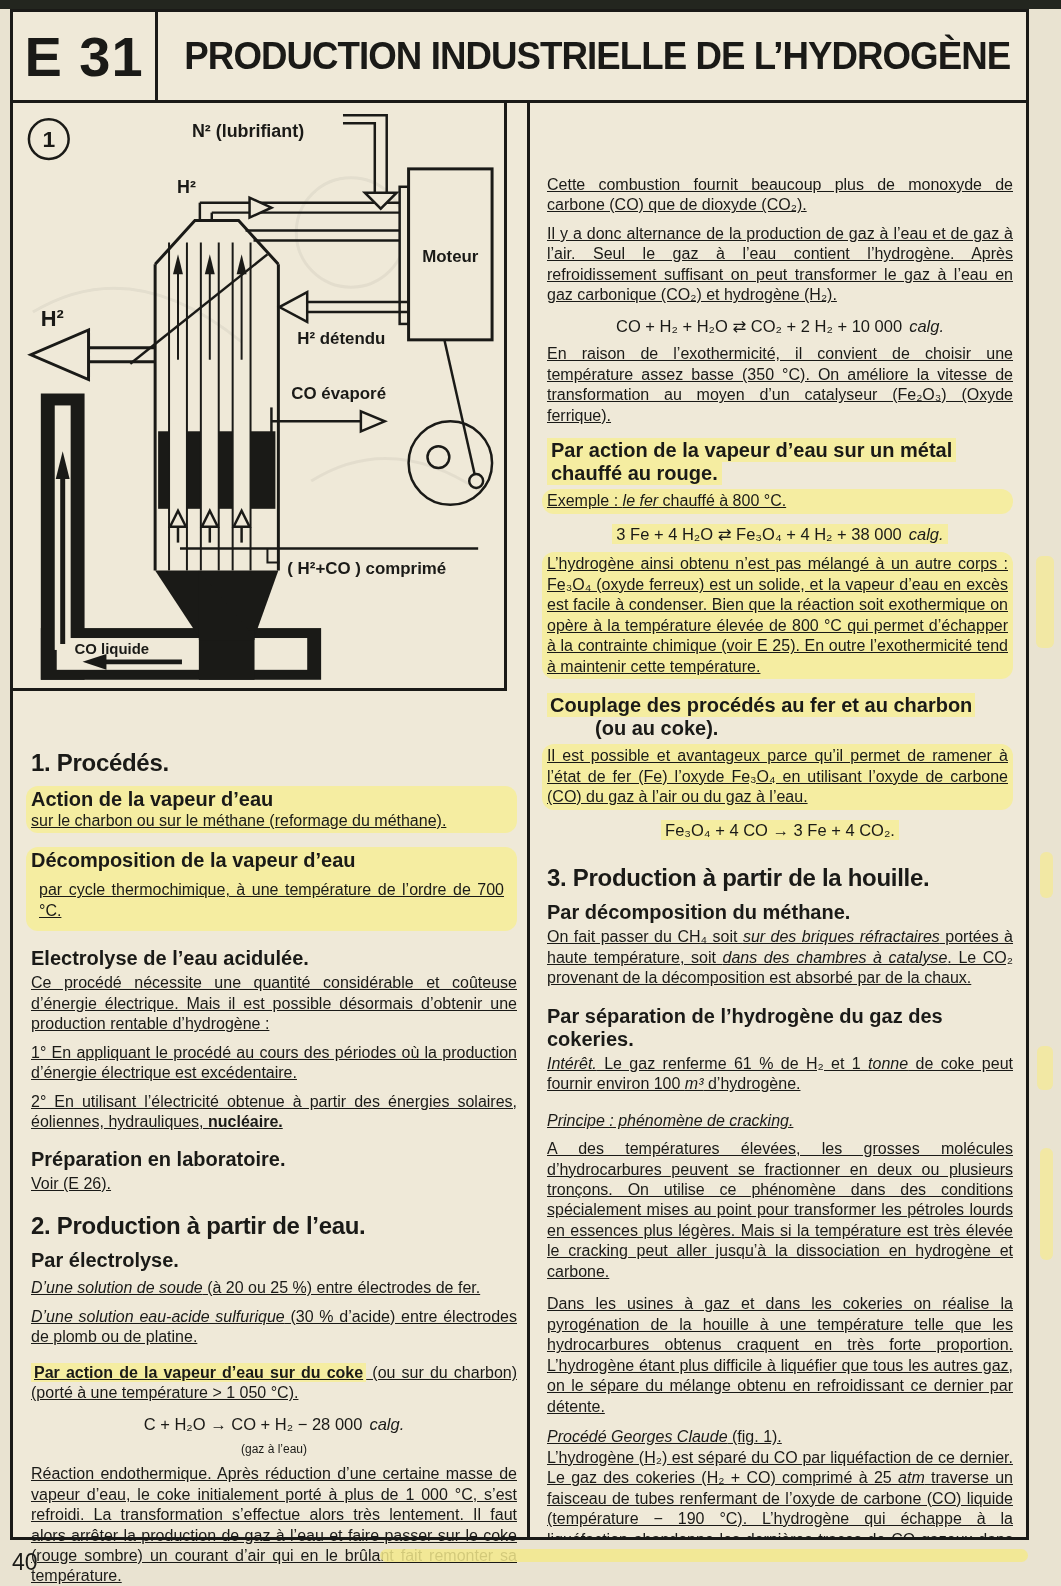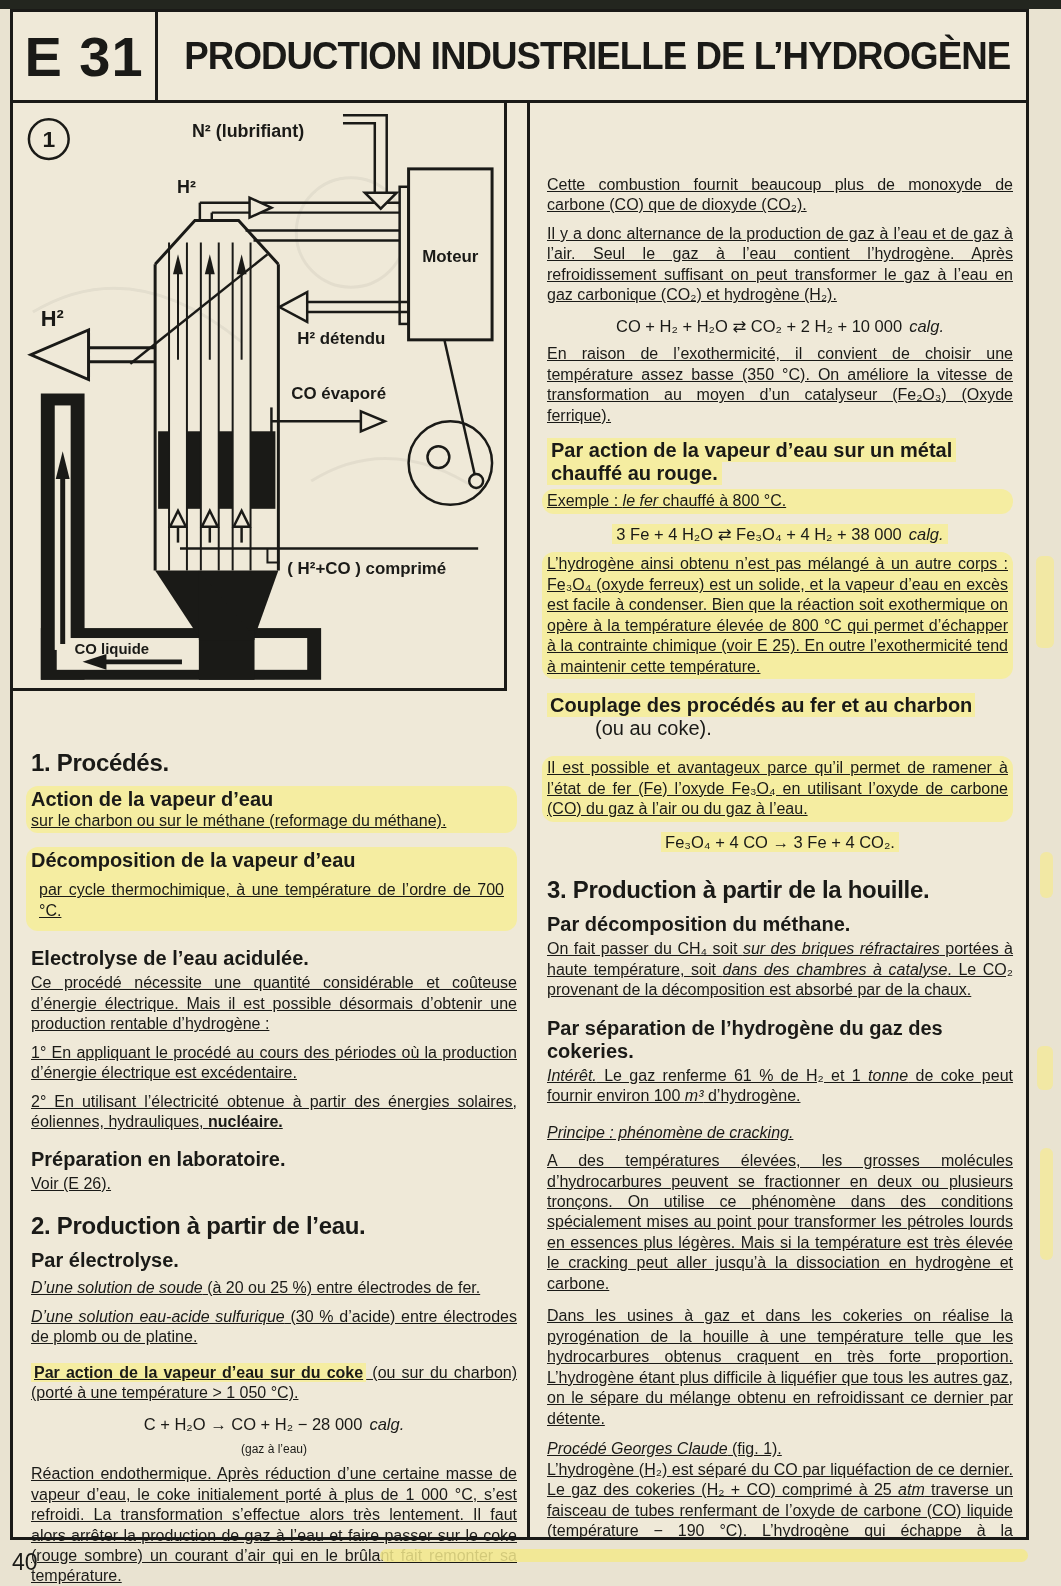--- a/index.html
+++ b/index.html
@@ -48,21 +48,21 @@
   .equation{text-align:center;font-size:16.5px;margin:10px 0 8px;line-height:1.25;}
   .unit{font-style:italic;margin-left:7px;}
   .eq-subs{display:flex;font-size:12px;margin-top:0;text-align:left;}
   .eq-subs .s1{margin-left:122px;}
   .eq-subs .s2{margin-left:80px;}
   .eq-note{text-align:center;font-size:12px;margin:0 0 6px;}
   .hl{background:var(--highlight);box-decoration-break:clone;-webkit-box-decoration-break:clone;padding:1px 4px;}
   .hl-block{background:var(--highlight);padding:2px 5px;margin-left:-5px;border-radius:12px;}
   .run-i{font-style:italic;}
   .run-b{font-weight:700;}
-  .run-n{font-weight:400;padding-left:48px;}
+  .run-n{font-weight:700;padding-left:48px;}
   .run-h{background:var(--highlight);padding:1px 3px;box-decoration-break:clone;-webkit-box-decoration-break:clone;}
   .run-bh{font-weight:700;background:var(--highlight);padding:1px 3px;box-decoration-break:clone;-webkit-box-decoration-break:clone;}
   .claude{margin-bottom:0;}
   .after-claude{margin-top:0;}
   .page-number{position:absolute;left:12px;top:1549px;font-size:23px;}
   .mark{position:absolute;background:rgba(244,234,148,0.75);border-radius:6px;}
   .mark1{left:1036px;top:556px;width:18px;height:92px;}
   .mark2{left:1040px;top:852px;width:13px;height:46px;}
   .mark3{left:1037px;top:1046px;width:16px;height:44px;}
   .mark4{left:1040px;top:1148px;width:13px;height:112px;}
@@ -254,21 +254,21 @@
       <div class="subhead"><span class="hl">Par action de la vapeur d’eau sur un métal chauffé au rouge.</span></div>
       <p class="hl-block" style="margin-top:4px;"><span>Exemple : </span><span class="run-i">le fer</span><span> chauffé à 800 °C.</span></p>
 
       <div class="equation">
         <span class="hl"><span>3 Fe + 4 H₂O ⇄ Fe₃O₄ + 4 H₂ + 38 000</span><span class="unit">calg.</span></span>
       </div>
 
       <p class="hl-block">L’hydrogène ainsi obtenu n’est pas mélangé à un autre corps : Fe₃O₄ (oxyde ferreux) est un solide, et la vapeur d’eau en excès est facile à condenser. Bien que la réaction soit exothermique on opère à la température élevée de 800 °C qui permet d’échapper à la contrainte chimique (voir E 25). En outre l’exothermicité tend à maintenir cette température.</p>
 
       <div class="subhead" style="margin-top:15px;"><span class="run-h">Couplage des procédés au fer et au charbon</span><span class="run-n"> (ou au coke).</span></div>
-      <p class="hl-block" style="margin-top:16px;">Il est possible et avantageux parce qu’il permet de ramener à l’état de fer (Fe) l’oxyde Fe₃O₄ en utilisant l’oxyde de carbone (CO) du gaz à l’air ou du gaz à l’eau.</p>
+      <p class="hl-block" style="margin-top:4px;">Il est possible et avantageux parce qu’il permet de ramener à l’état de fer (Fe) l’oxyde Fe₃O₄ en utilisant l’oxyde de carbone (CO) du gaz à l’air ou du gaz à l’eau.</p>
 
       <div class="equation">
         <span class="hl">Fe₃O₄ + 4 CO → 3 Fe + 4 CO₂.</span>
       </div>
 
       <div class="sechead" style="margin-top:24px;">3. Production à partir de la houille.</div>
 
       <div class="subhead" style="margin-top:6px;">Par décomposition du méthane.</div>
       <p style="margin-top:2px;"><span>On fait passer du CH₄ soit </span><span class="run-i">sur des briques réfractaires</span><span> portées à haute température, soit </span><span class="run-i">dans des chambres à catalyse</span><span>. Le CO₂ provenant de la décomposition est absorbé par de la chaux.</span></p>
 

